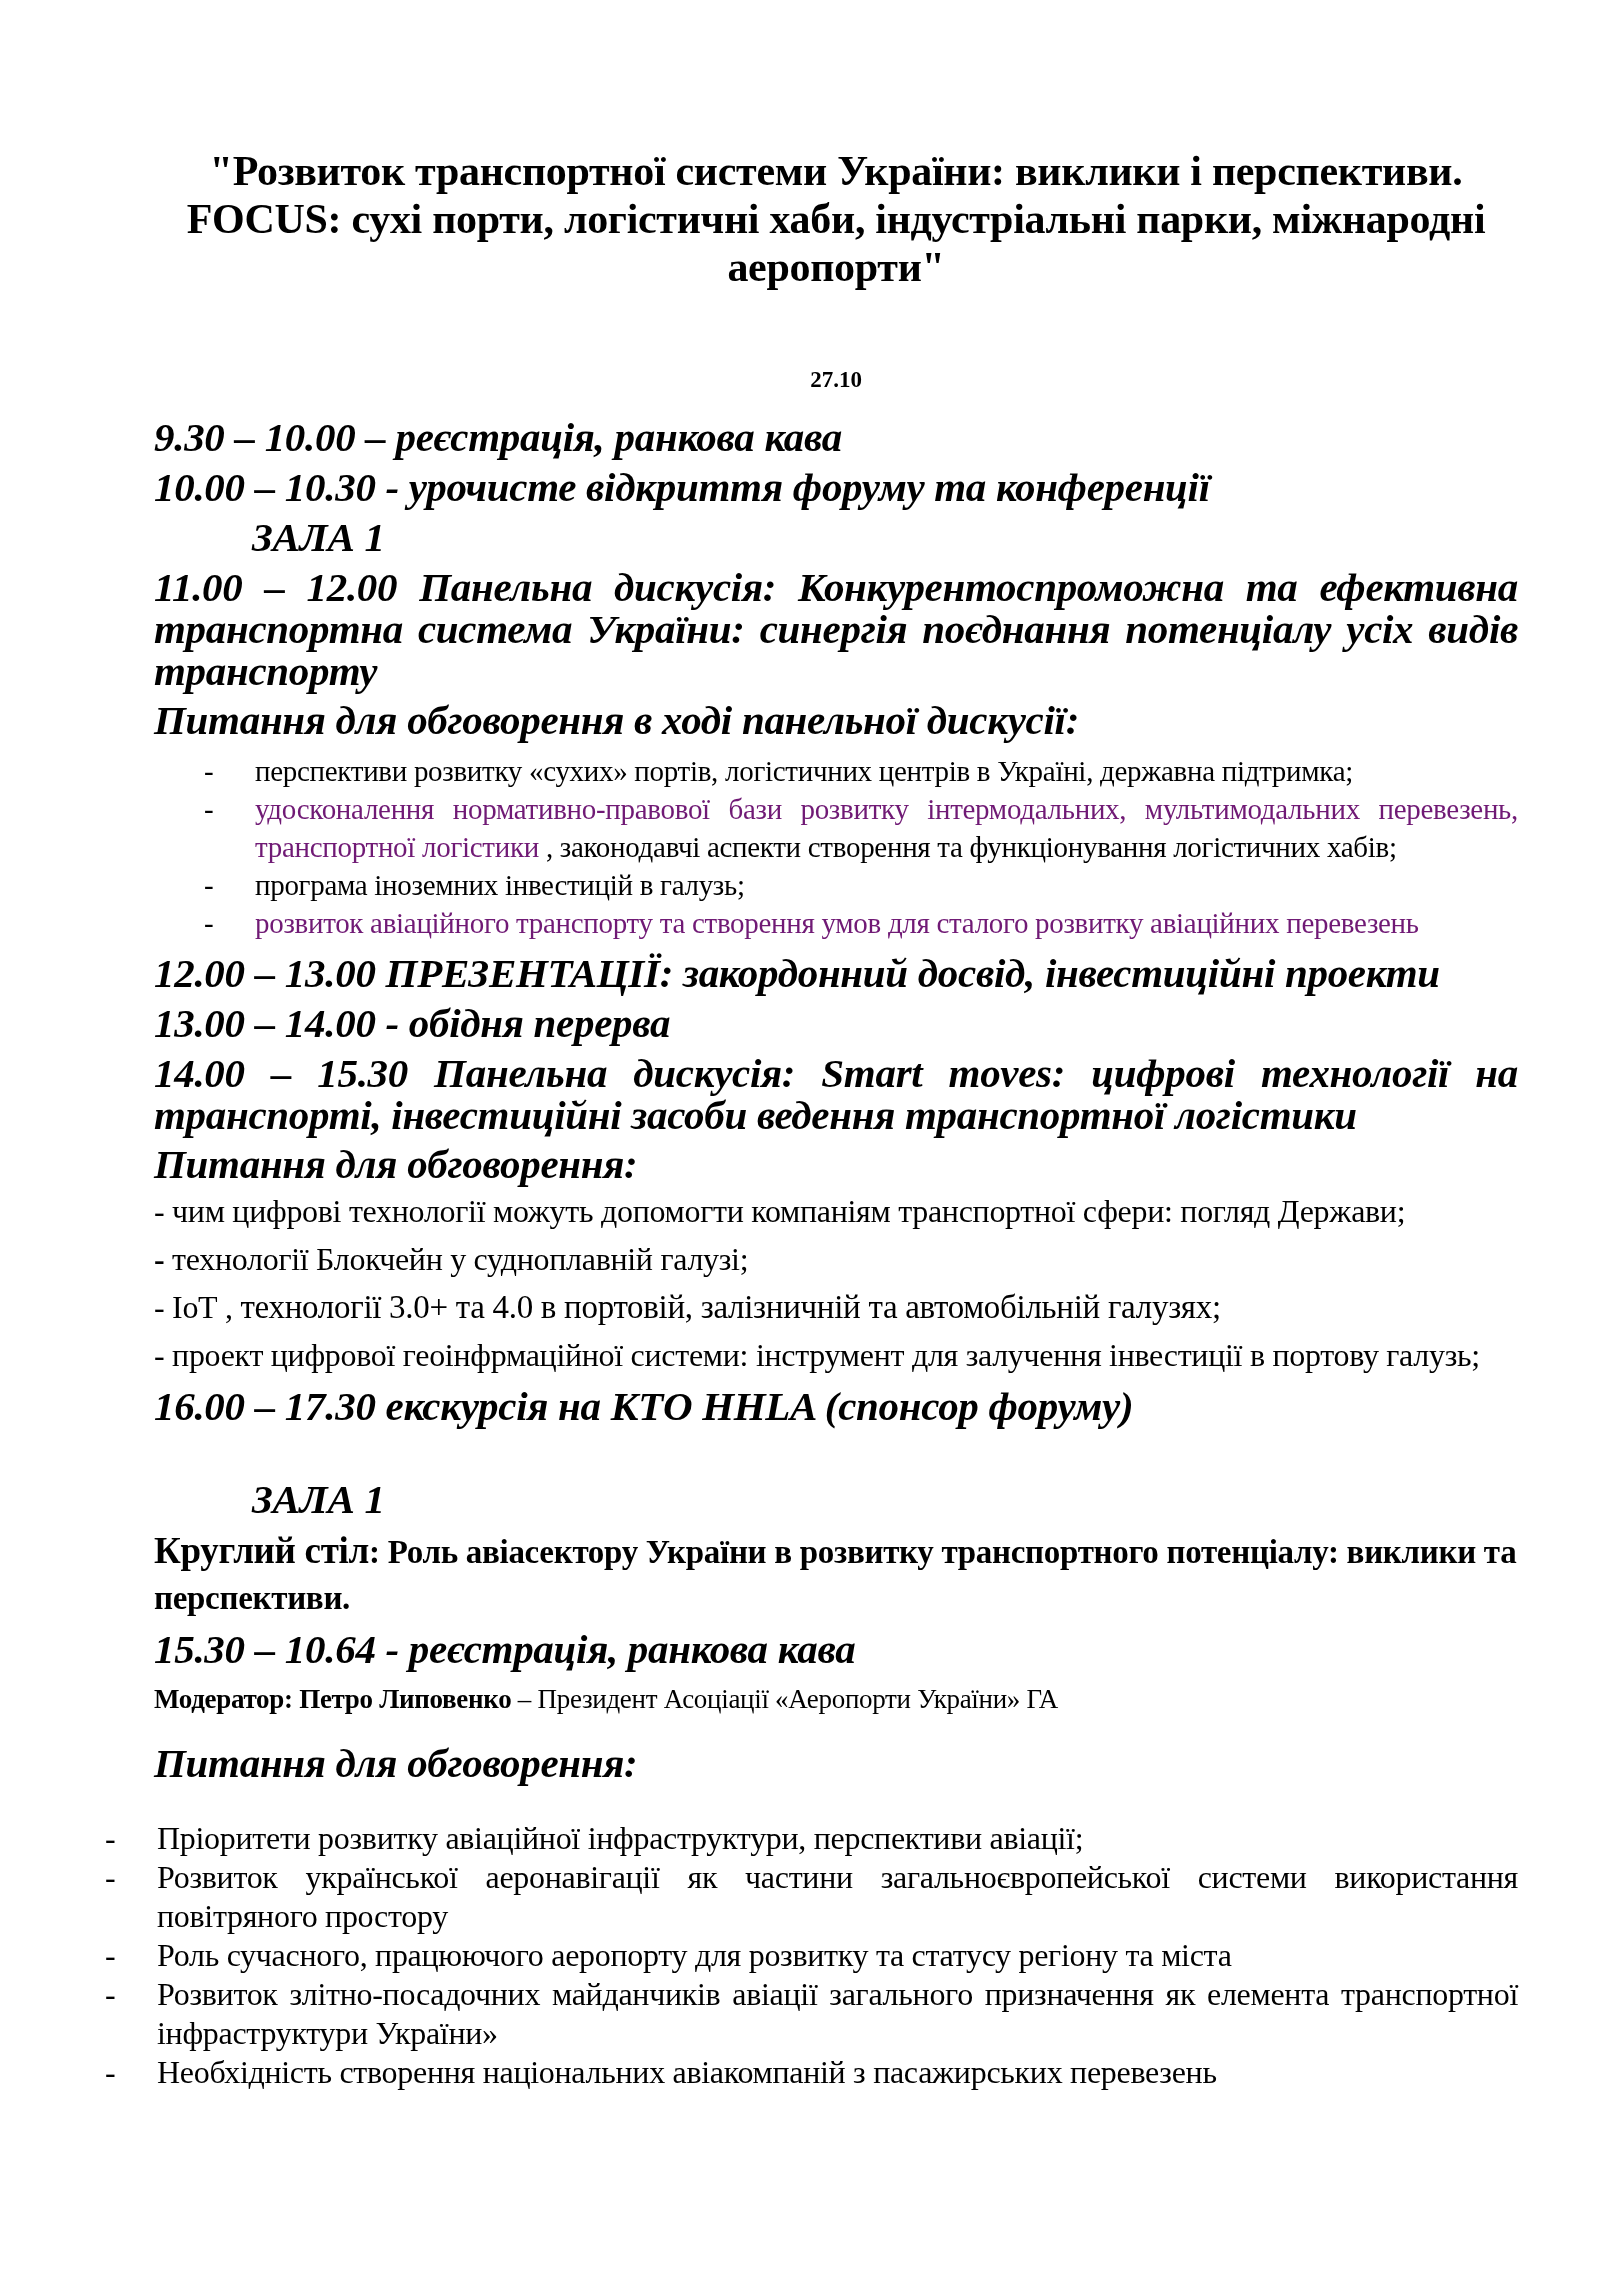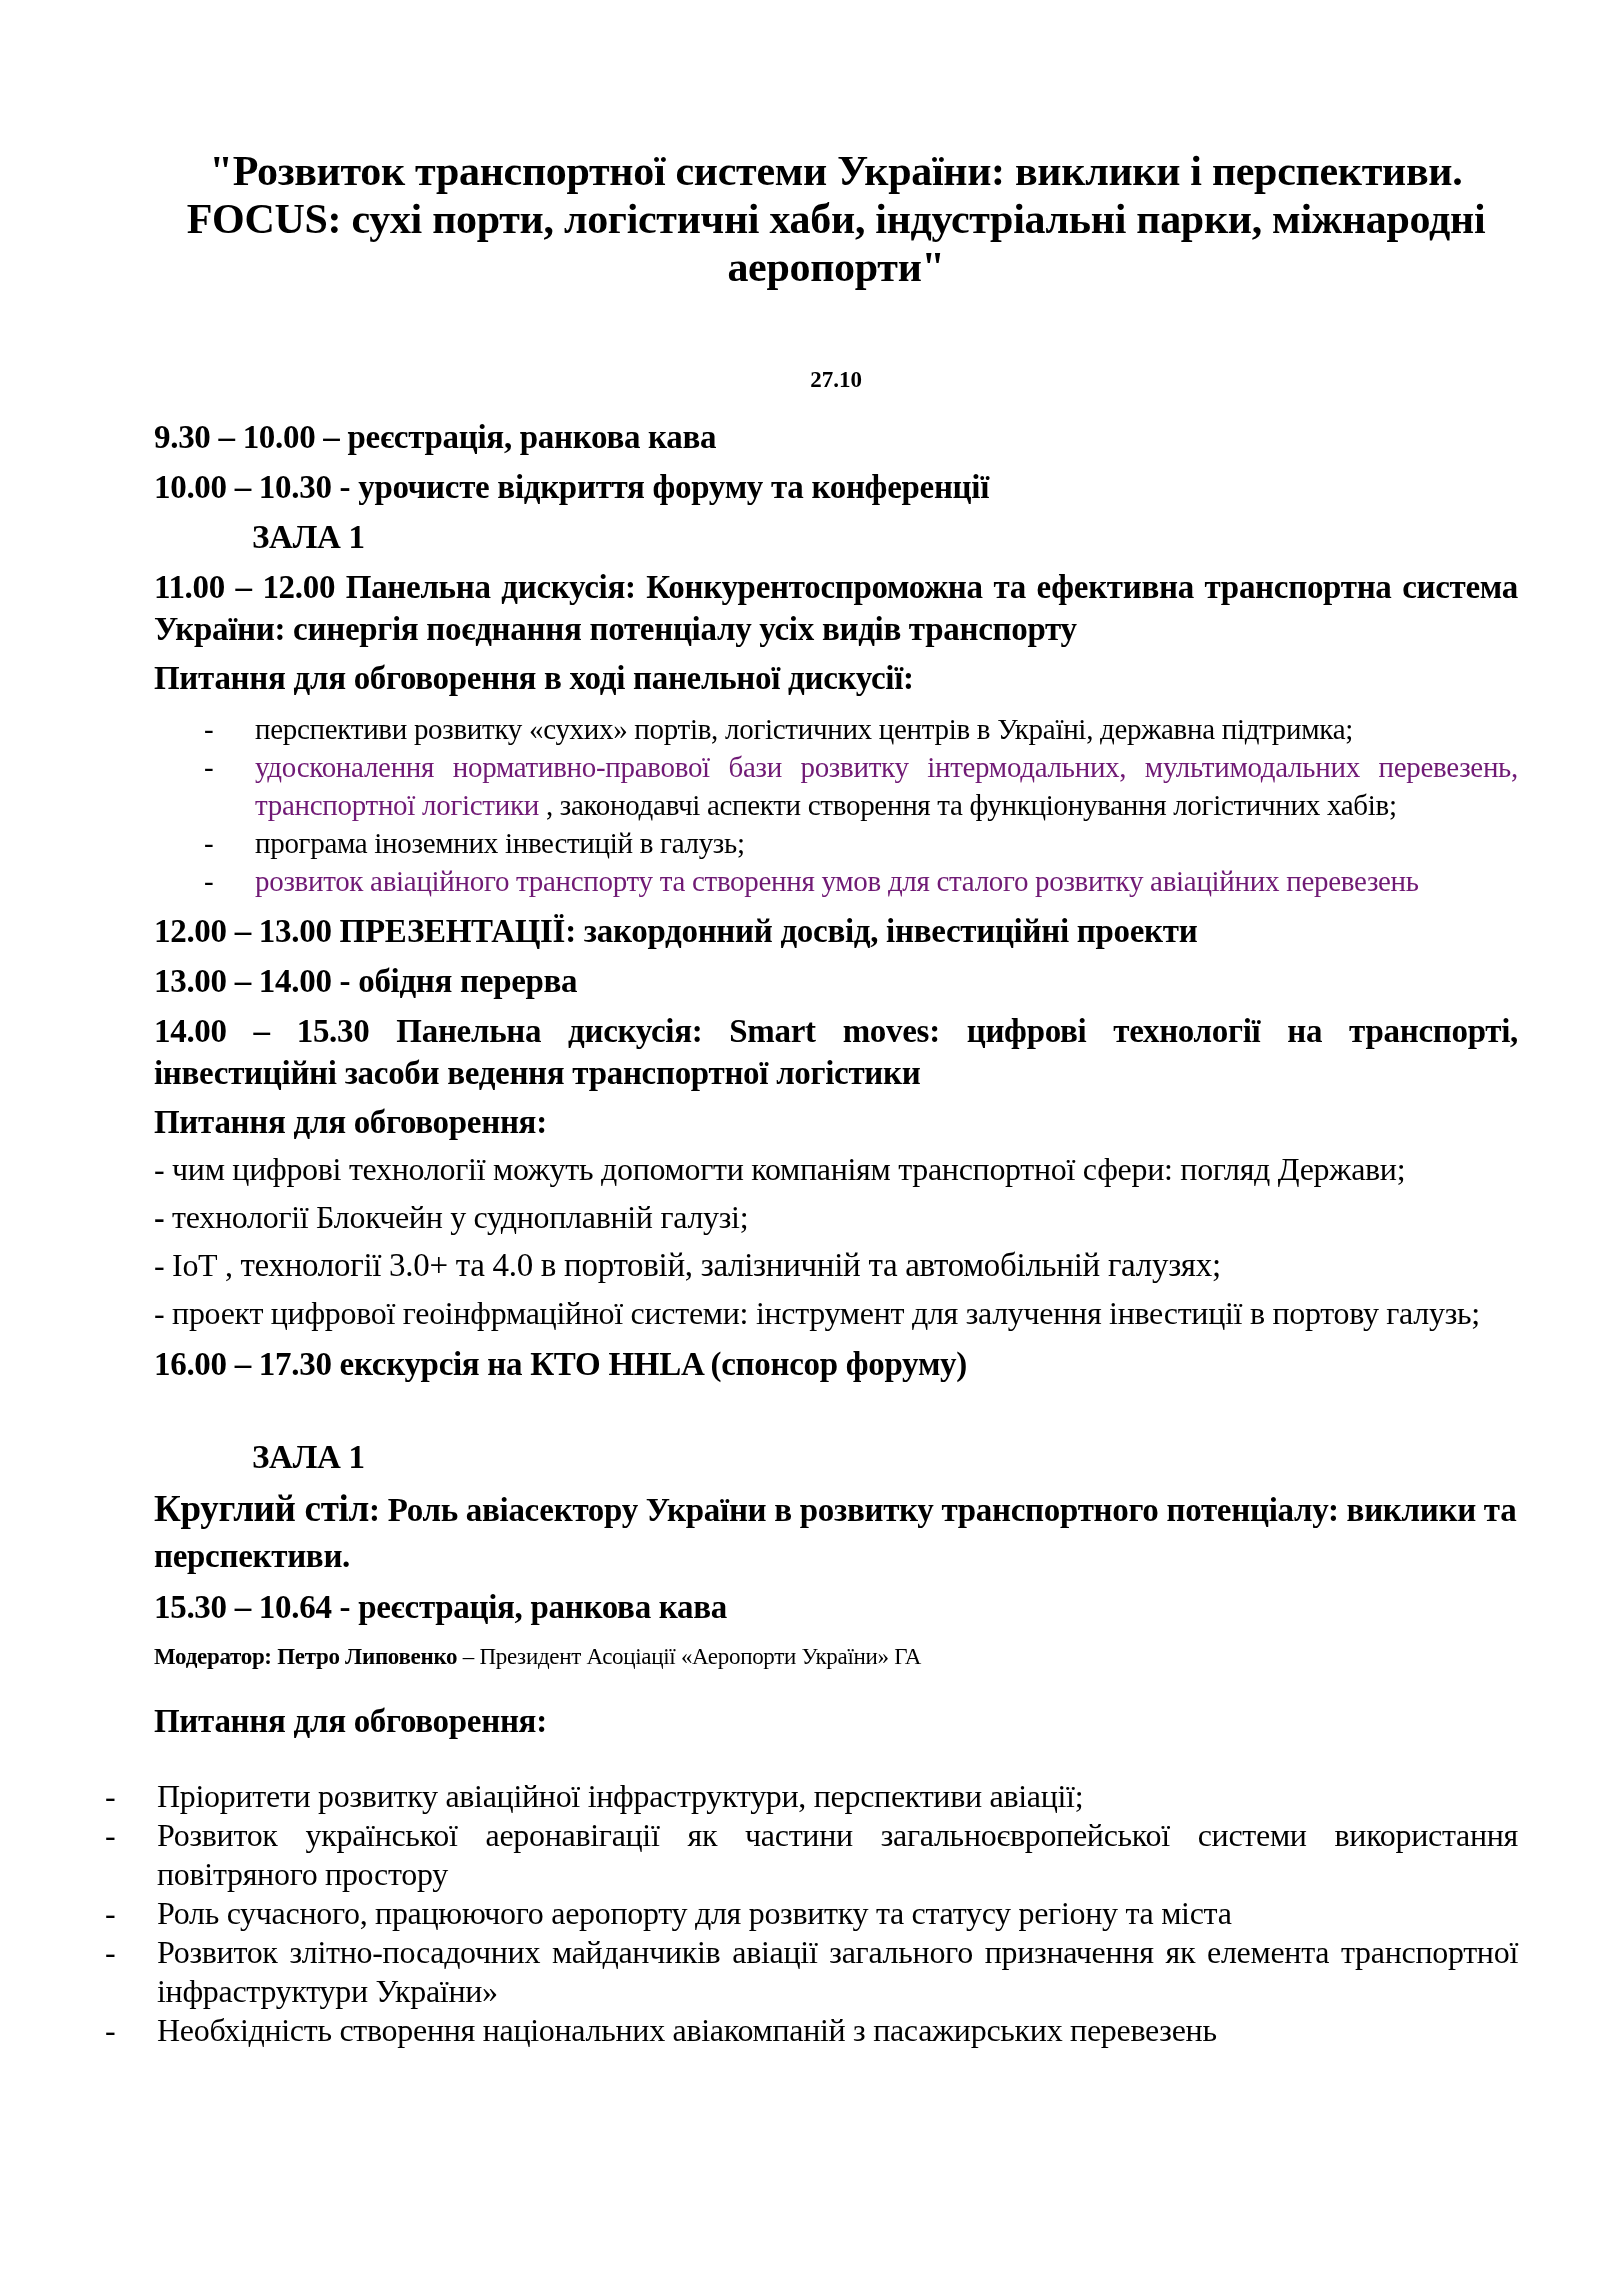--- a/index.html
+++ b/index.html
@@ -24,25 +24,26 @@
     letter-spacing: -0.3px;
   }
   .date {
     font-size: 23px;
     line-height: 48px;
     font-weight: bold;
     text-align: center;
     margin: 65px 0 11.8px 0;
   }
   .sched {
-    font-size: 33px;
+    font-size: 41px;
     line-height: 42px;
     font-weight: bold;
     margin: 0 0 7.9px 0;
     letter-spacing: -0.3px;
+    font-style: italic;
   }
   .hall-indent { padding-left: 98px; }
   .just { text-align: justify; margin-top: 8px; }
   .gap-md { margin-top: 22px; }
   .gap-lg { margin-top: 51px; }
   .gap-xl { }
 
   .dash-list {
     list-style: none;
     margin: 11px 0 9.2px 0;
@@ -69,21 +70,21 @@
   .rt {
     font-weight: bold;
     font-size: 33px;
     line-height: 46px;
     margin: 6.5px 0 0 0;
     letter-spacing: -0.3px;
   }
   .rt-lead { font-size: 37px; }
 
   .mod {
-    font-size: 23px;
+    font-size: 27px;
     line-height: 42px;
     font-weight: normal;
     margin: 7.9px 0 0 0;
     letter-spacing: -0.3px;
   }
 
   .outdent-list {
     margin: 35px 0 0 -49px;
     font-size: 32px;
     line-height: 39px;

